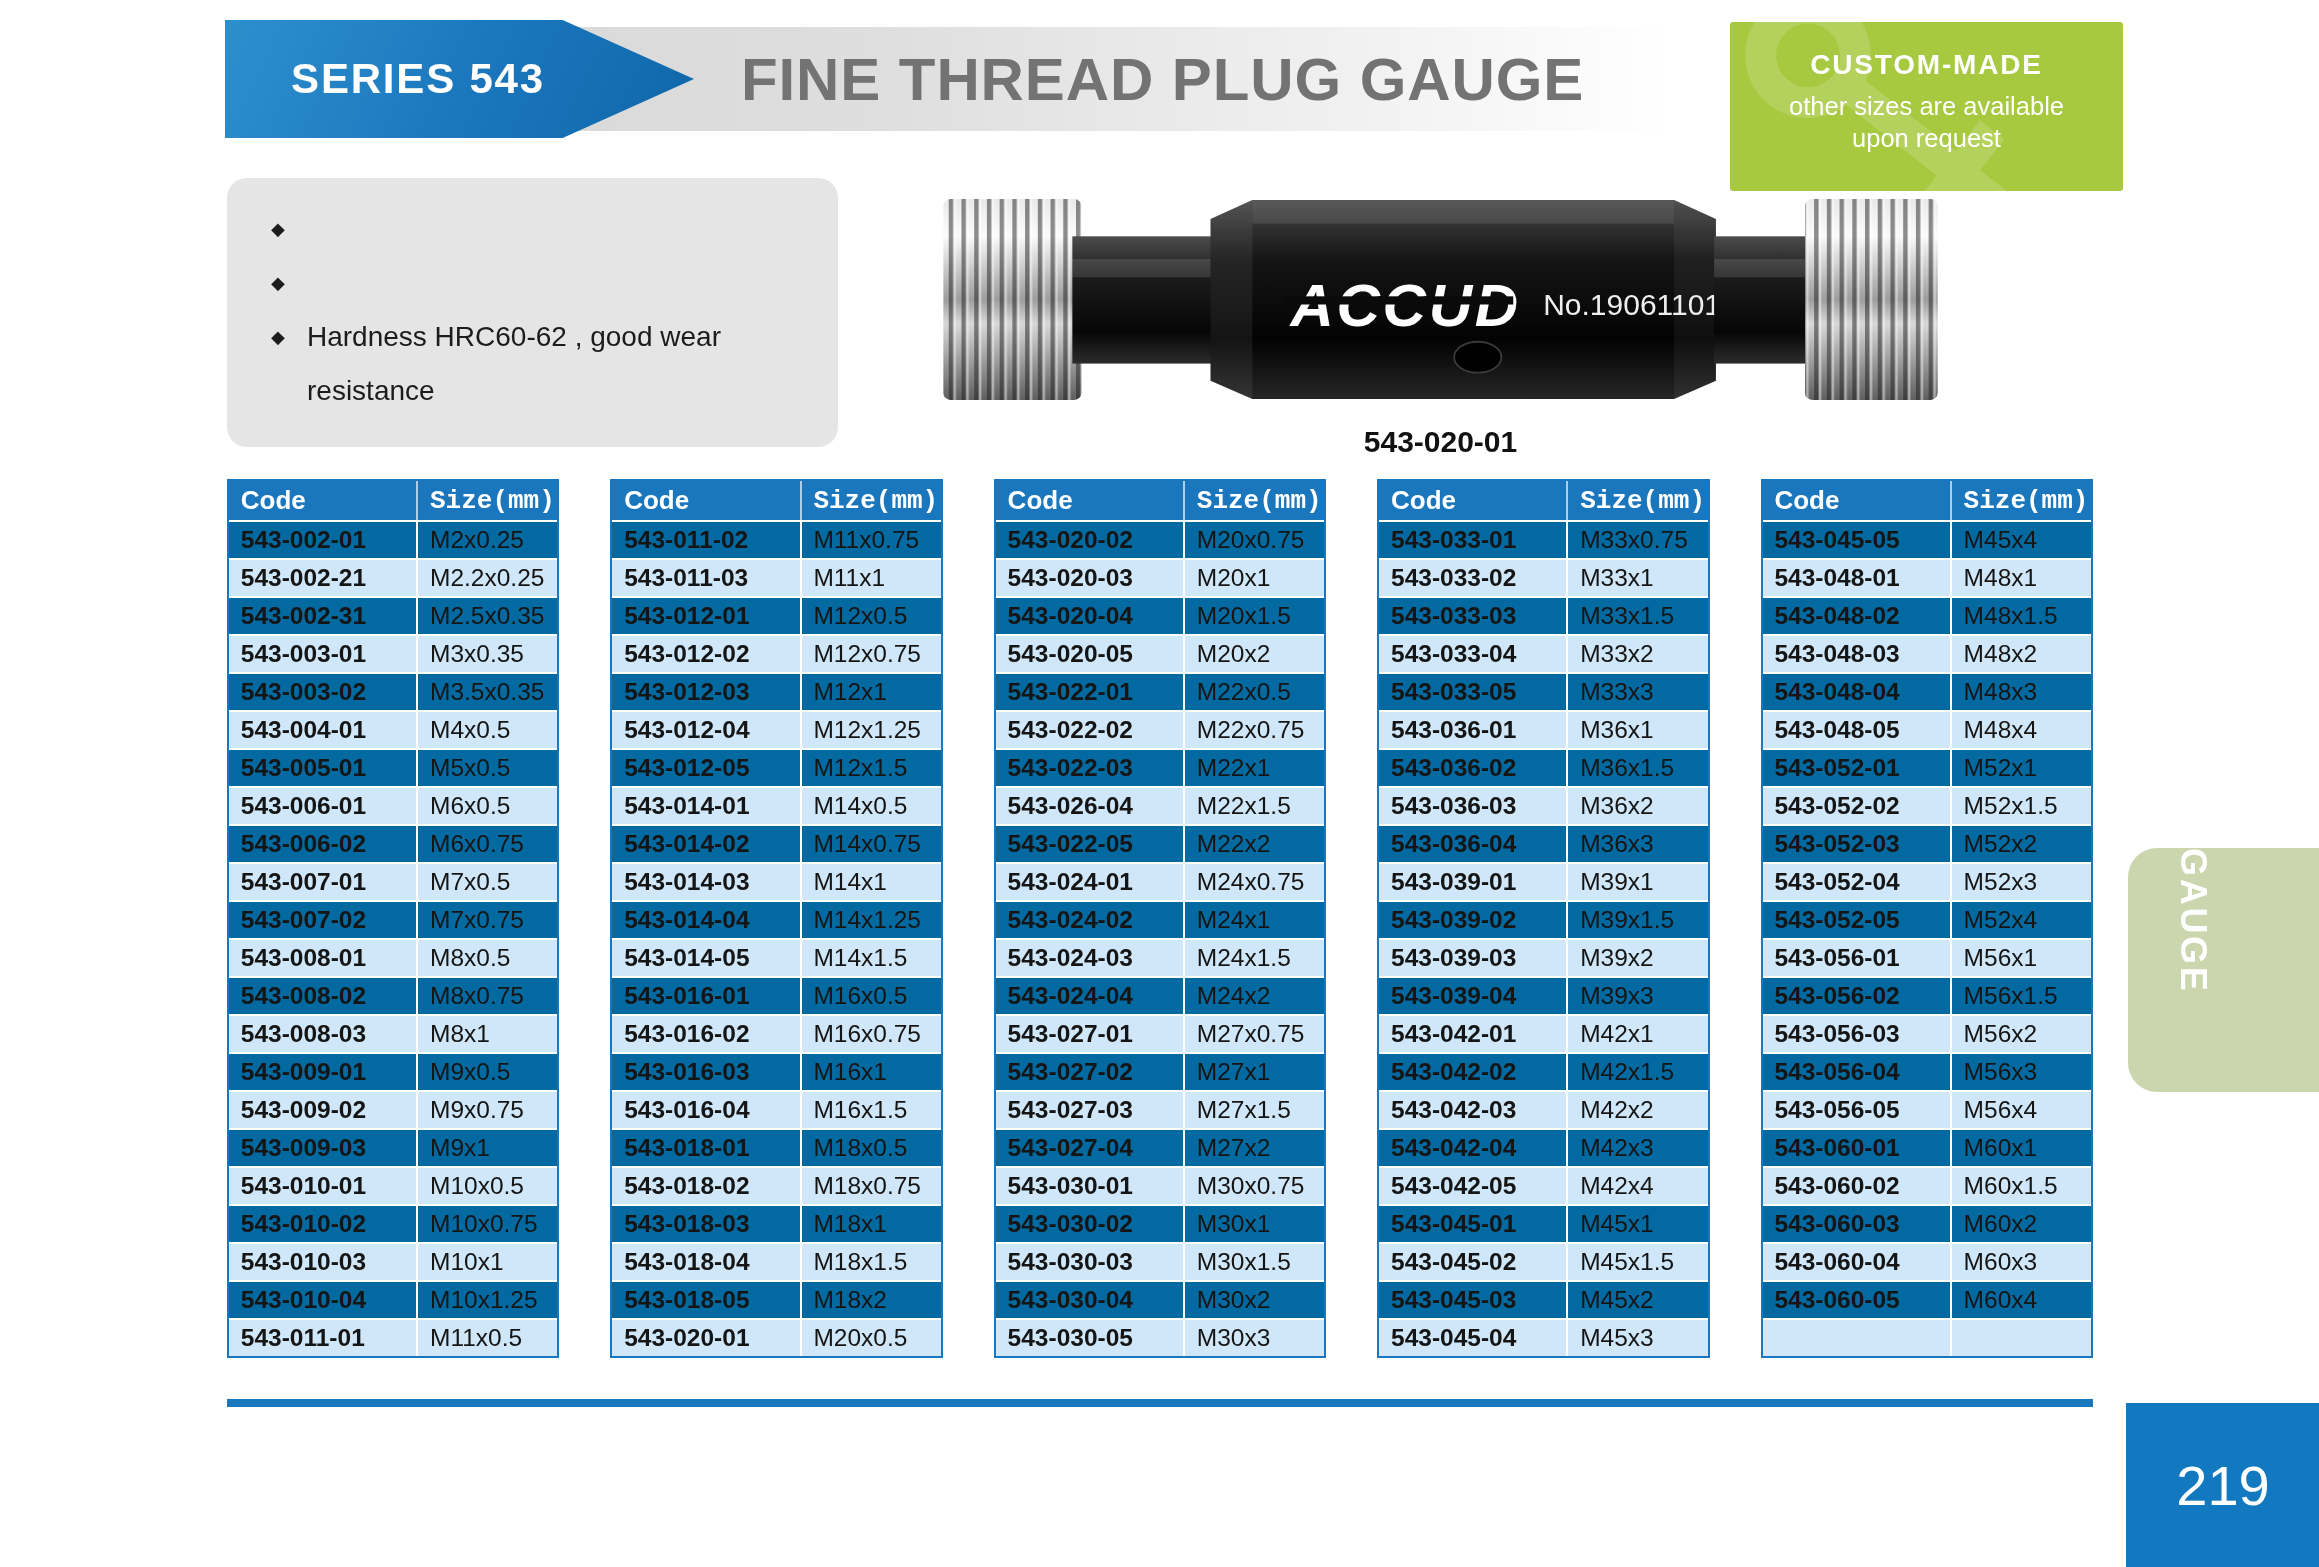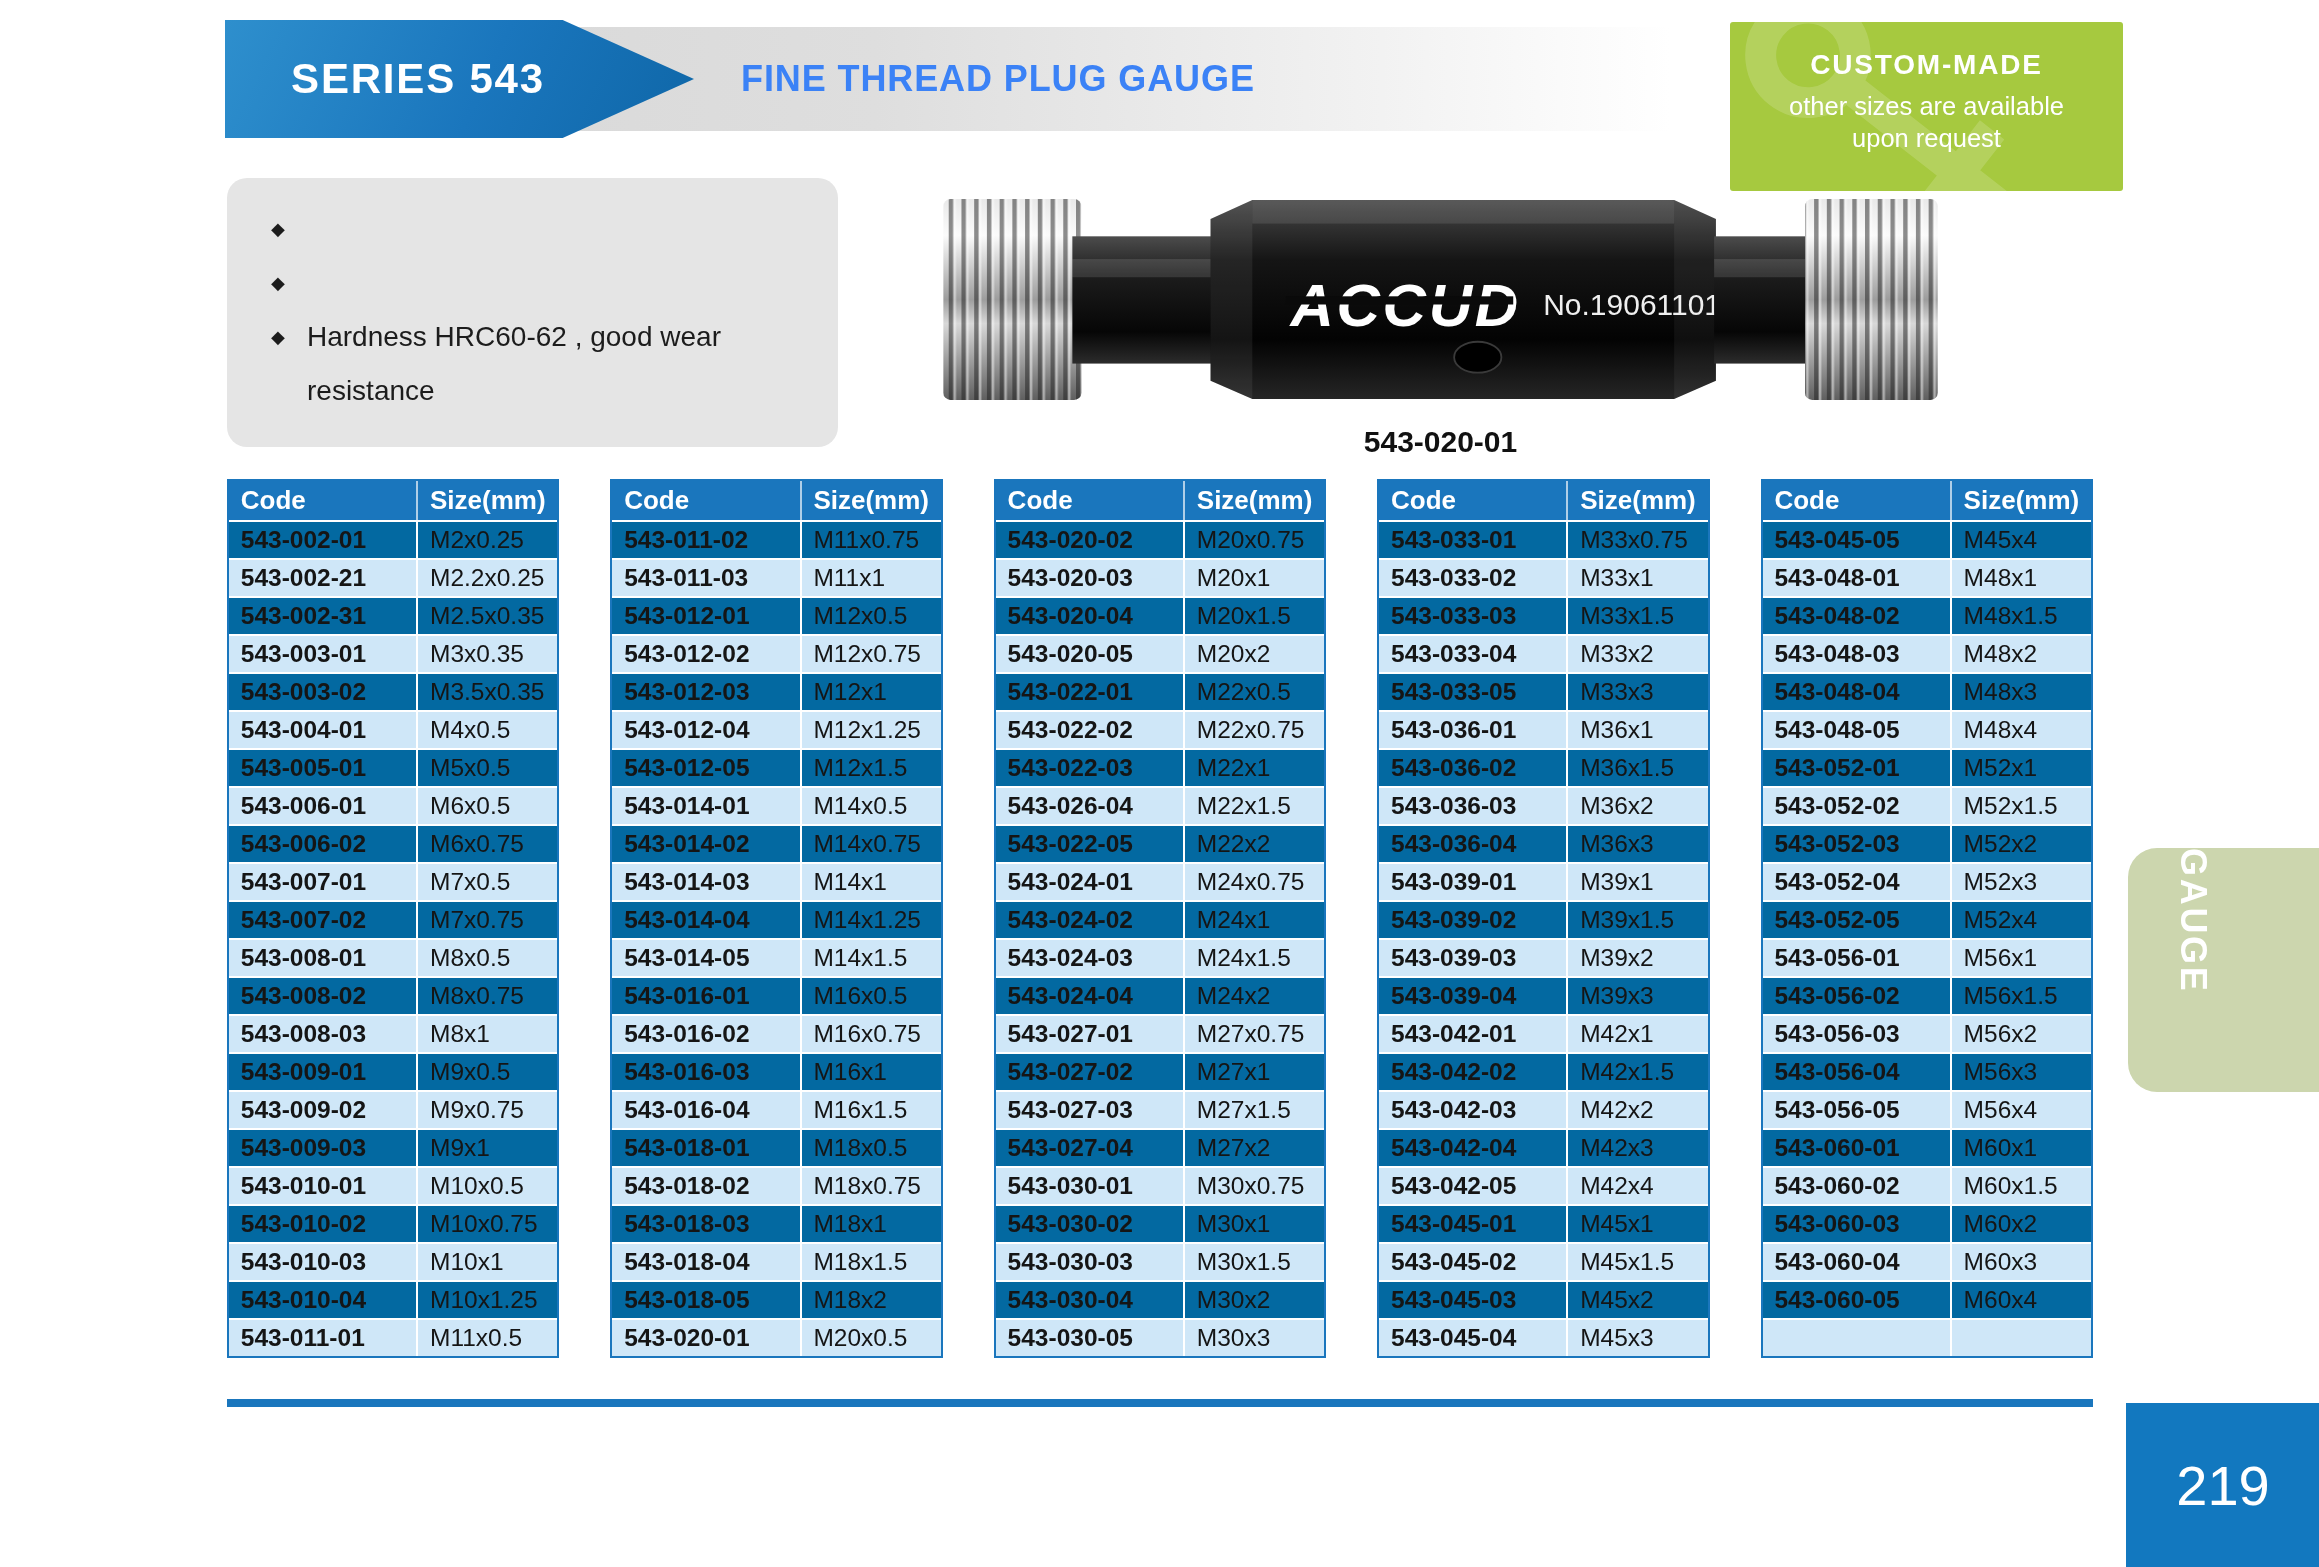--- a/index.html
+++ b/index.html
@@ -12,21 +12,21 @@
 
   
   .banner-gray{left:225px;top:27px;width:1446px;height:104px;
     background:linear-gradient(to right,#d6d6d6 0%,#dedede 45%,#f2f2f2 80%,rgba(255,255,255,0) 100%);}
   .banner-arrow{left:225px;top:20px;width:469px;height:118px;
     background:linear-gradient(115deg,#2e8fcd 0%,#1a76bd 55%,#0f67a8 100%);
     clip-path:polygon(0 0,72% 0,100% 50%,72% 100%,0 100%);}
   .series-label{left:259px;top:20px;width:318px;height:118px;display:flex;align-items:center;justify-content:center;
     color:#fff;font-size:42px;font-weight:bold;letter-spacing:1.8px;white-space:nowrap;}
   .page-title{left:741px;top:20px;height:118px;display:flex;align-items:center;
-    color:#3b82f6;font-size:36px;font-weight:bold;letter-spacing:0.9px;white-space:nowrap;}
+    color:#737373;font-size:60px;font-weight:bold;letter-spacing:0.9px;white-space:nowrap;}
 
   
   .badge{left:1730px;top:22px;width:393px;height:169px;border-radius:3px;background:var(--green);
     overflow:hidden;text-align:center;color:#fff;}
   .badge .wm{position:absolute;left:-27px;top:-36px;opacity:.16;}
   .badge-heading{position:relative;margin-top:27px;font-size:28px;font-weight:bold;letter-spacing:1.8px;}
   .badge-line{position:relative;font-size:25.5px;line-height:32px;}
   .badge-line.first{margin-top:9px;}
 
   
@@ -44,21 +44,21 @@
   
   .tables{left:227px;top:479px;width:1866px;display:flex;gap:51px;}
   .gtable{flex:1;border:2.7px solid var(--blue);background:#0369a1;box-sizing:border-box;}
   .trow{display:flex;height:38px;box-sizing:border-box;}
   .trow.thead{height:39px;background:var(--blue);}
   .trow + .trow{border-top:2.7px solid #fff;}
   .tc{display:flex;align-items:center;padding-left:11.8px;box-sizing:border-box;overflow:hidden;white-space:nowrap;}
   .tc.code{width:57%;}
   .tc.size{width:43%;border-left:2.7px solid #fff;}
   .thead .tc{color:#fff;font-weight:bold;font-size:26px;}
-  .thead .tc.size{border-left:2.7px solid rgba(255,255,255,.65);}
+  .thead .tc.size{border-left:2.7px solid rgba(255,255,255,.65);font-family:Liberation Mono, monospace;}
   .trow:not(.thead) .tc{font-size:24.5px;color:#151515;}
   .trow:not(.thead) .tc.code{font-weight:bold;}
   .trow.alt{background:var(--rowblue);}
 
   
   .bottom-rule{left:227px;top:1399px;width:1866px;height:8.2px;background:var(--blue);}
   .gauge-tab{left:2128px;top:848px;width:191px;height:244px;background:var(--tabgreen);
     border-radius:29px 0 0 29px;}
   .gauge-tab .vtext{position:absolute;left:44px;top:0;height:244px;display:flex;align-items:center;
     writing-mode:vertical-rl;color:#fff;font-size:36px;font-weight:bold;letter-spacing:2.7px;}

